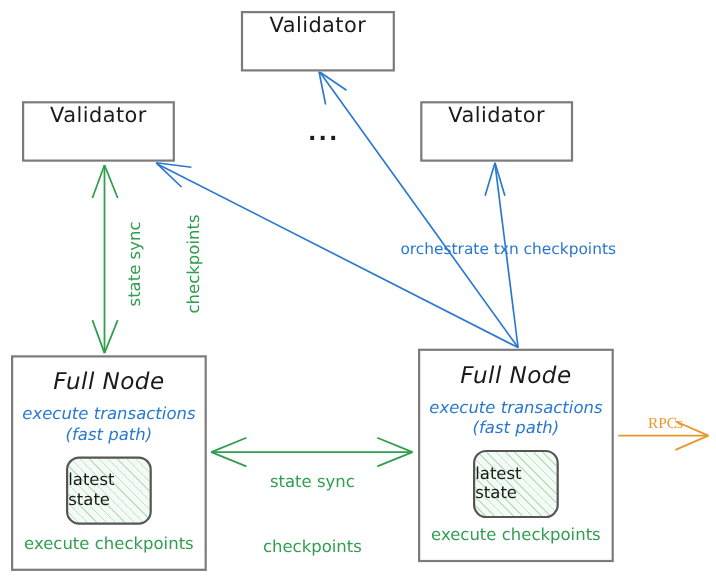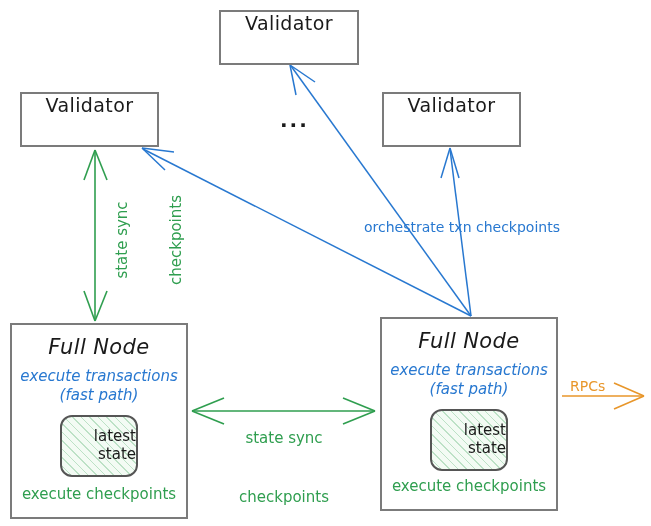--- a/index.html
+++ b/index.html
@@ -68,21 +68,21 @@
   }
   .latest-state {
     margin-top: 10px;
     width: 78px;
     height: 62px;
     box-sizing: border-box;
     border: 2px solid #555555;
     border-radius: 12px;
     display: flex;
     flex-direction: column;
-    align-items: flex-end;
+    align-items: flex-start;
     justify-content: center;
     font-family: "DejaVu Sans", sans-serif;
     font-size: 15px;
     color: #1a1a1a;
     line-height: 1.15;
     background-color: #f3fbf4;
     background-image: repeating-linear-gradient(
       45deg,
       rgba(47,158,79,0.28) 0px,
       rgba(47,158,79,0.28) 1px,
@@ -213,15 +213,15 @@
     <div>checkpoints</div>
   </div>
 
   <div class="edge-label lbl-green" style="left:224px; top:390px; width:120px;">
     <div>state sync</div>
     <div>checkpoints</div>
   </div>
 
   <div class="edge-label lbl-blue" style="left:364px; top:219px;">orchestrate txn checkpoints</div>
 
-  <div class="edge-label lbl-orange" style="left:570px; top:378px;">RPCs</div>
+  <div class="edge-label lbl-orange" style="left:589px; top:378px;font-family:Liberation Serif, serif;">RPCs</div>
 
 </div>
 
 </body></html>

